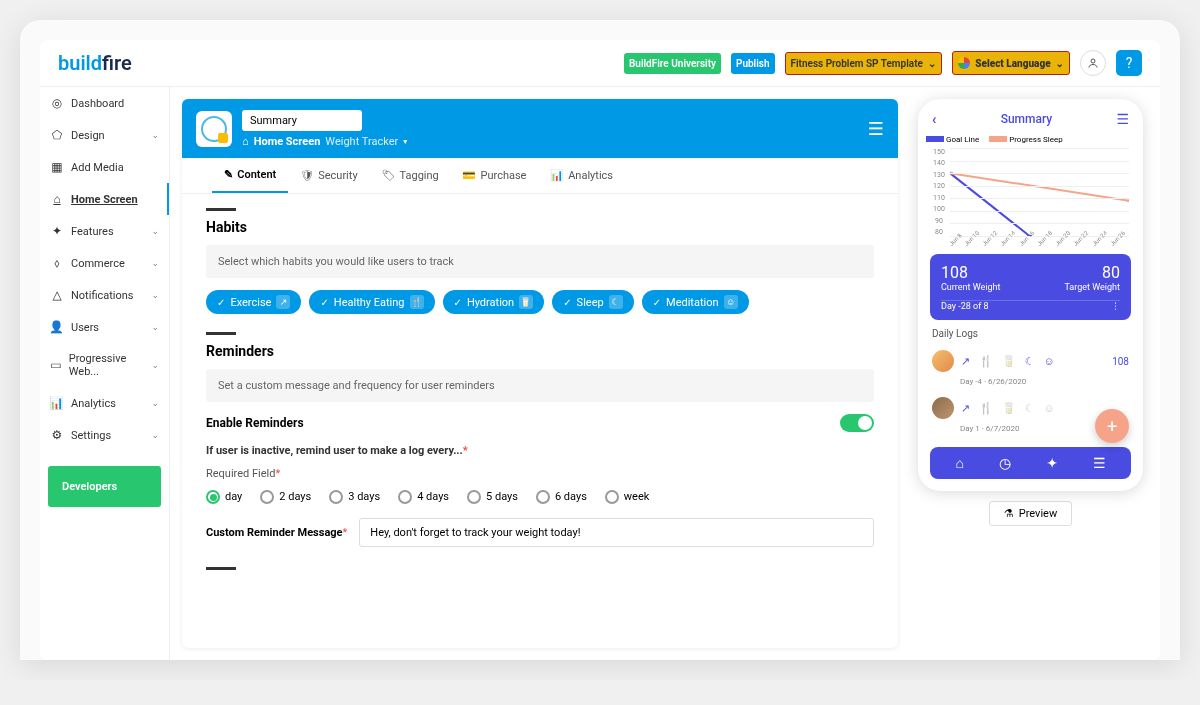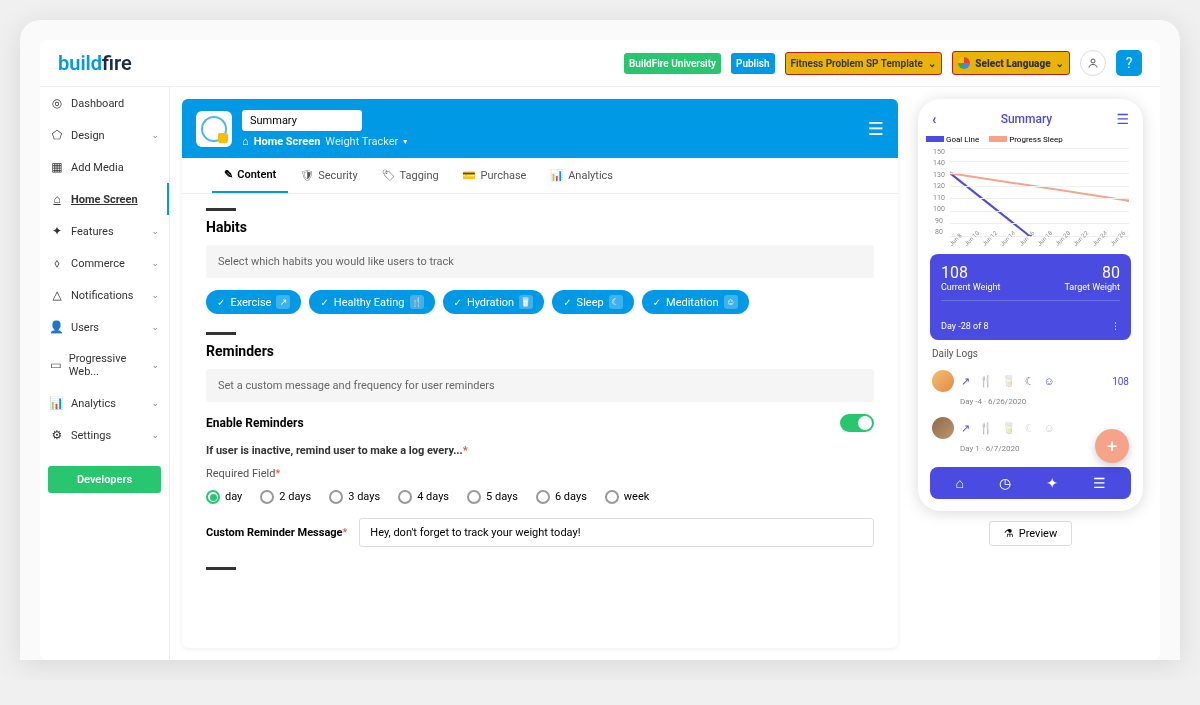--- a/index.html
+++ b/index.html
@@ -15,21 +15,21 @@
 .btn-outline{background:#eab308;border:1px solid #b91c1c;color:#333}
 .gicon{display:inline-block;width:12px;height:12px;background:conic-gradient(#ea4335 0 90deg,#4285f4 90deg 180deg,#34a853 180deg 270deg,#fbbc05 270deg 360deg);border-radius:50%}
 .help{width:26px;height:26px;background:#0099e5;color:#fff;border-radius:5px;display:flex;align-items:center;justify-content:center;font-size:14px}
 .usericon{width:26px;height:26px;border:1px solid #ddd;border-radius:50%;display:flex;align-items:center;justify-content:center}
 .main{display:flex;flex:1;overflow:hidden}
 .sidebar{width:130px;border-right:1px solid #eee;font-size:11px;padding:0;overflow-y:auto}
 .navitem{display:flex;align-items:center;padding:9px 10px;gap:7px;cursor:pointer;color:#333}
 .navitem.active{font-weight:700;border-right:2px solid #0099e5;text-decoration:underline}
 .navitem .chev{margin-left:auto;font-size:9px;color:#888}
 .nicon{width:14px;height:14px;display:flex;align-items:center;justify-content:center;font-size:12px}
-.devbtn{margin:15px 8px;background:#28c76f;color:#fff;text-align:center;padding:7px;border-radius:3px;font-size:11px;font-weight:600}
+.devbtn{margin:15px 8px;background:#28c76f;color:#fff;text-align:left;padding:14px;border-radius:3px;font-size:11px;font-weight:600}
 .content{flex:1;padding:12px;display:flex;gap:15px;overflow:hidden}
 .editor{flex:1;background:#fff;border-radius:6px;box-shadow:0 1px 5px rgba(0,0,0,0.08);display:flex;flex-direction:column;overflow:hidden}
 .ehead{background:#0099e5;color:#fff;padding:10px 14px;display:flex;align-items:center;gap:10px}
 .eicon{width:36px;height:36px;background:#fff;border-radius:6px;display:flex;align-items:center;justify-content:center;position:relative}
 .eicon::before{content:"";width:22px;height:22px;border:2px solid #0099e5;border-radius:50%;opacity:0.7}
 .eicon::after{content:"";position:absolute;bottom:4px;right:4px;width:10px;height:10px;background:#fbbc05;border-radius:2px}
 .etitle input{padding:4px 8px;border:none;border-radius:3px;font-size:11px;width:120px}
 .ebc{font-size:11px;margin-top:4px;display:flex;align-items:center;gap:5px}
 .ham{margin-left:auto;font-size:18px;cursor:pointer}
 .tabs{display:flex;border-bottom:1px solid #eee;padding:0 30px;font-size:11px}
@@ -65,21 +65,21 @@
 .lswatch{display:inline-block;width:18px;height:6px}
 .chart{height:100px;position:relative;margin:0 4px 6px}
 .ylabels{position:absolute;left:0;top:0;bottom:12px;width:18px;font-size:7px;color:#888;display:flex;flex-direction:column;justify-content:space-between;text-align:center}
 .plotarea{position:absolute;left:20px;right:2px;top:0;bottom:12px}
 .gridline{position:absolute;left:0;right:0;border-top:1px solid #eee}
 .xlabels{position:absolute;left:20px;right:2px;bottom:0;display:flex;justify-content:space-between;font-size:6px;color:#888}
 .xlabels span{transform:rotate(-45deg);transform-origin:left;white-space:nowrap}
 .card{background:#4a4be0;color:#fff;border-radius:8px;padding:9px 11px;margin:6px 4px;font-size:9px}
 .cardrow{display:flex;justify-content:space-between;align-items:flex-end;margin-bottom:8px}
 .bignum{font-size:16px;font-weight:400}
-.cardrow2{display:flex;justify-content:space-between;align-items:center;border-top:1px solid rgba(255,255,255,0.2);padding-top:20px;margin-top:4px}
+.cardrow2{display:flex;justify-content:space-between;align-items:center;border-top:1px solid rgba(255,255,255,0.2);padding-top:0;margin-top:4px}
 .dlhead{font-size:10px;color:#555;margin:8px 6px 6px}
 .dlog{display:flex;align-items:center;gap:7px;padding:5px 6px;font-size:8px}
 .avatar{width:22px;height:22px;border-radius:50%;background:linear-gradient(135deg,#f5c06e,#e08a4a)}
 .avatar.v2{background:linear-gradient(135deg,#8a6a4a,#c0966e)}
 .licons{display:flex;gap:9px;font-size:11px}
 .licons.on{color:#4a4be0}.licons.off{color:#ccc}
 .logval{margin-left:auto;color:#4a4be0;font-size:10px}
 .dlabel{font-size:8px;color:#888;padding:0 6px 6px 34px}
 .fab{position:absolute;right:14px;bottom:48px;width:34px;height:34px;background:#f5a48a;border-radius:50%;color:#fff;display:flex;align-items:center;justify-content:center;font-size:18px;box-shadow:0 3px 8px rgba(0,0,0,0.2)}
 .pnav{background:#4a4be0;border-radius:8px;margin:8px 4px 2px;padding:8px;display:flex;justify-content:space-around;color:#fff;font-size:14px}

